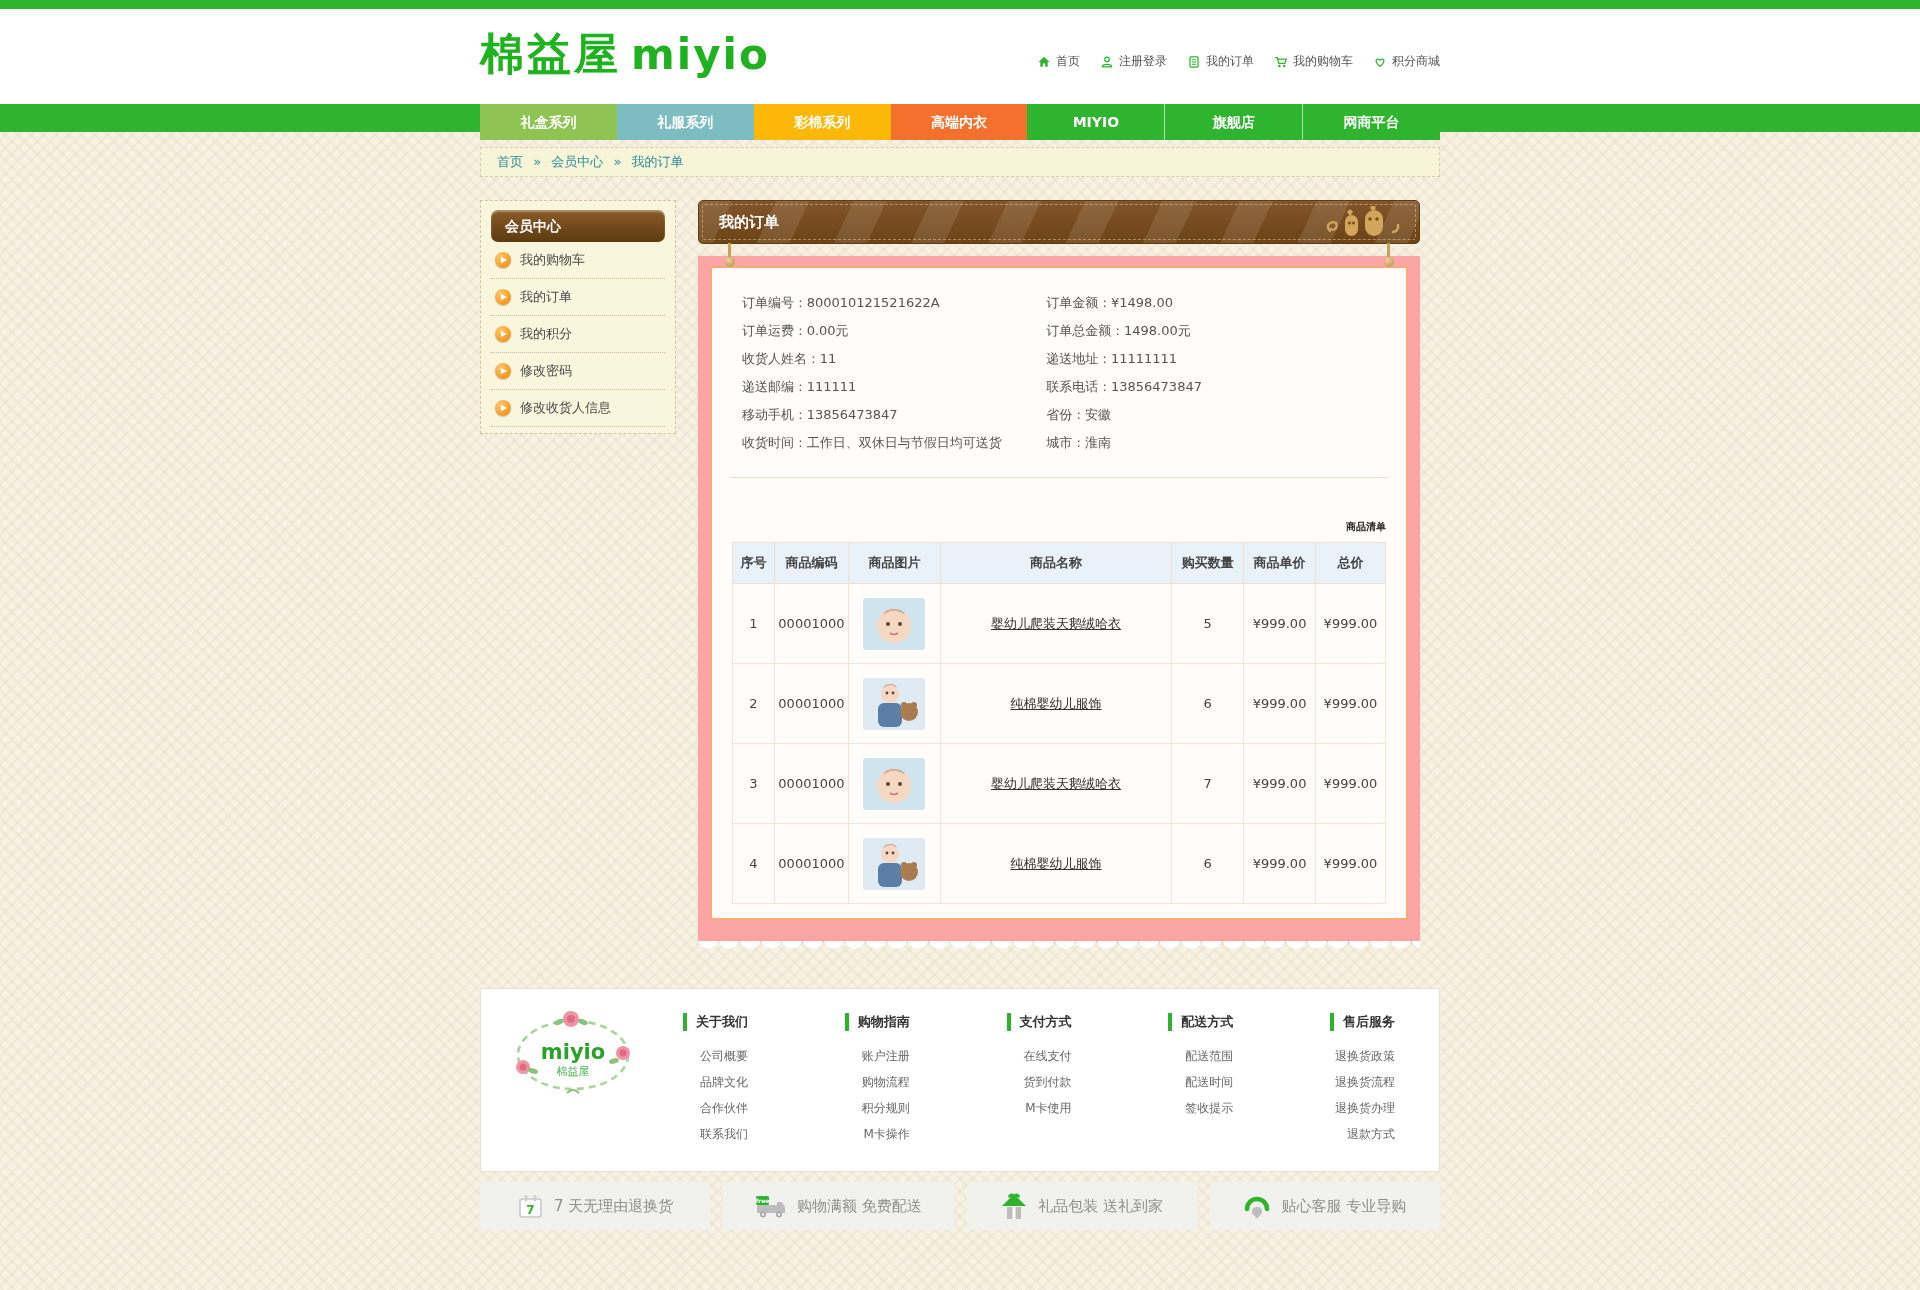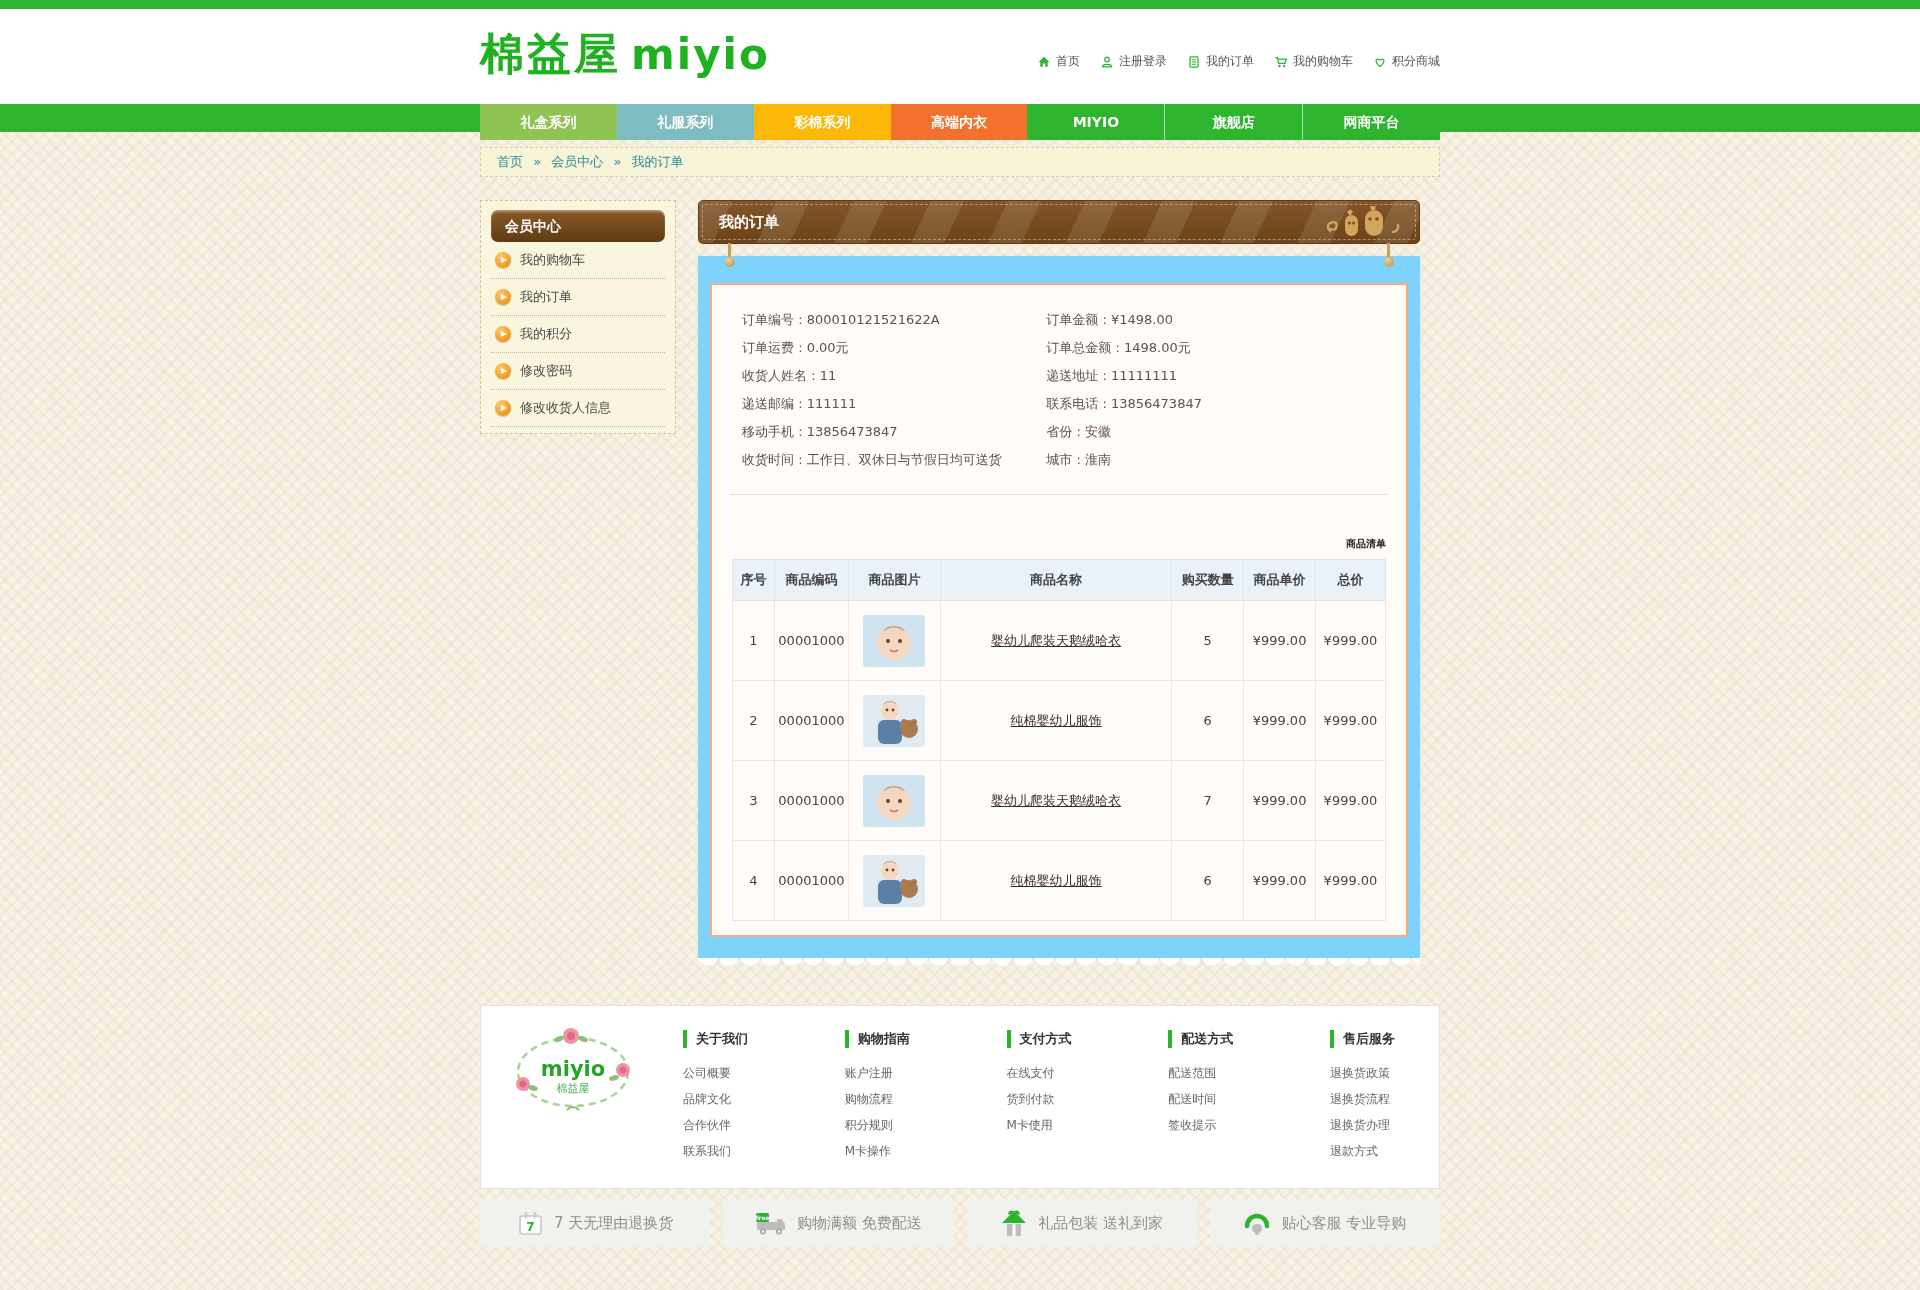--- a/index.html
+++ b/index.html
@@ -60,21 +60,21 @@
       repeating-linear-gradient(115deg, rgba(255,255,255,.10) 0 30px, rgba(255,255,255,0) 30px 70px),
       linear-gradient(#83552a,#6c4316); }
   .banner::before { content:""; position:absolute; inset:3px; border:1px dashed rgba(232,203,158,.55); border-radius:3px; }
   .banner-title { position:relative; line-height:42px; padding-left:20px; color:#fff; font-weight:bold; font-size:15px; }
   .banner-orn { position:absolute; right:18px; top:5px; }
   .pin { position:absolute; width:3px; height:17px; background:#c9a158; top:43px; z-index:2; }
   .pin::after { content:""; position:absolute; left:-3.5px; bottom:-7px; width:10px; height:10px;
     border-radius:50%; background:radial-gradient(circle at 35% 30%, #ecd2a0, #b98a3e); }
   .pin.left { left:30px; } .pin.right { right:30px; }
 
-  .panel { margin-top:12px; background:#7dd3fc; padding:27px 12px 22px; position:relative;
+  .panel { margin-top:12px; background:#fca5a5; padding:10px 12px 22px; position:relative;
     box-shadow:0 0 4px rgba(0,0,0,.05); }
   .panel::after { content:""; position:absolute; left:0; right:0; bottom:-11px; height:12px;
     background-image:radial-gradient(circle at 10px -3px, #fff 10px, rgba(0,0,0,0) 11px);
     background-size:21px 12px; }
 
   .order-box { border:2px solid #f9a97a; background:#fffcf9; }
   .order-info { padding:25px 30px 8px; display:grid; grid-template-columns:48% 52%;
     font-size:13px; color:#555; }
   .oi-cell { margin-bottom:9px; line-height:19px; }
   .divider { margin:8px 18px 0; border-top:1px solid #ecdccd; }
@@ -87,21 +87,21 @@
   .goods-link { color:#333; text-decoration:underline; cursor:pointer; }
   .photo { width:62px; height:52px; display:block; margin:0 auto; cursor:pointer; }
   tr.summary td { background:#faf1ed; text-align:right; height:auto; padding:13px 16px; font-size:13px; color:#444; }
   .red { color:#e60012; }
 
   
   .footerbox { margin-top:46px; background:#fff; border:1px solid #e7e2d2; padding:20px 0 24px; display:flex; }
   .f-logo { width:148px; margin-left:26px; flex:0 0 auto; }
   .f-service { width:168px; margin-left:12px; margin-top:6px; color:#2db32d; font-size:13px;
     font-weight:bold; line-height:21px; }
-  .f-cols { flex:1; display:flex; justify-content:space-between; padding:4px 44px 0 28px; }
+  .f-cols { flex:1; display:flex; justify-content:space-between; padding:4px 44px 0 28px;text-align:right; }
   .f-col-title { font-size:13px; font-weight:bold; color:#333; border-left:4px solid #2db32d;
     padding-left:9px; margin-bottom:12px; }
   .f-item { font-size:12px; color:#666; line-height:26px; cursor:pointer; }
 
   .features { margin-top:10px; display:flex; gap:13px; }
   .feature { flex:1; height:48px; background:#f1f1ee; display:flex; align-items:center;
     justify-content:center; gap:10px; color:#8f8f8f; font-size:15px; }
   .feature svg { display:block; }
 </style>
 </head>

